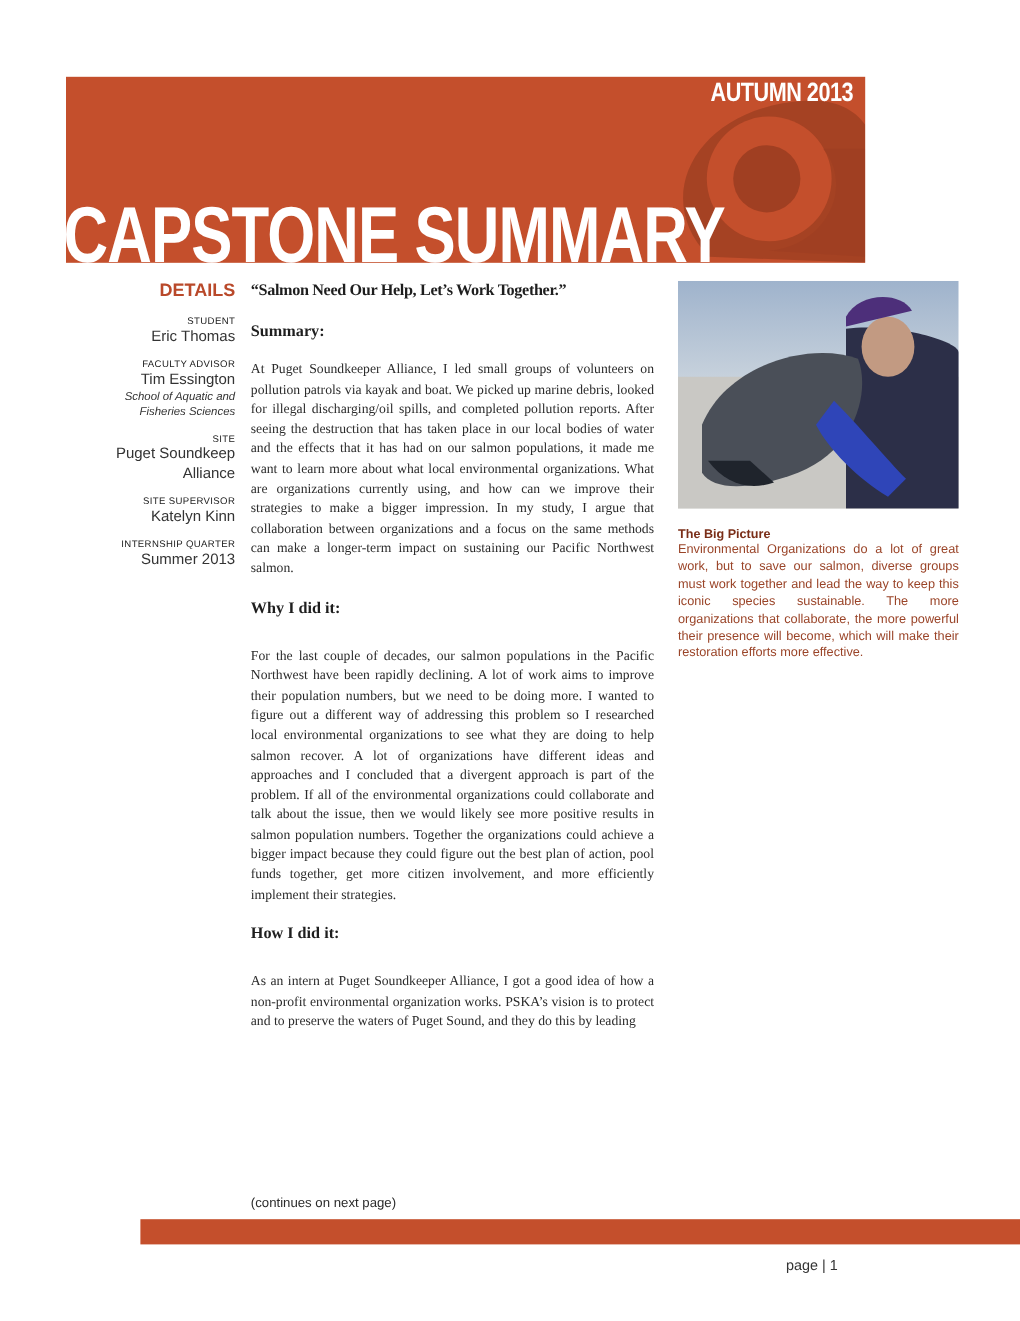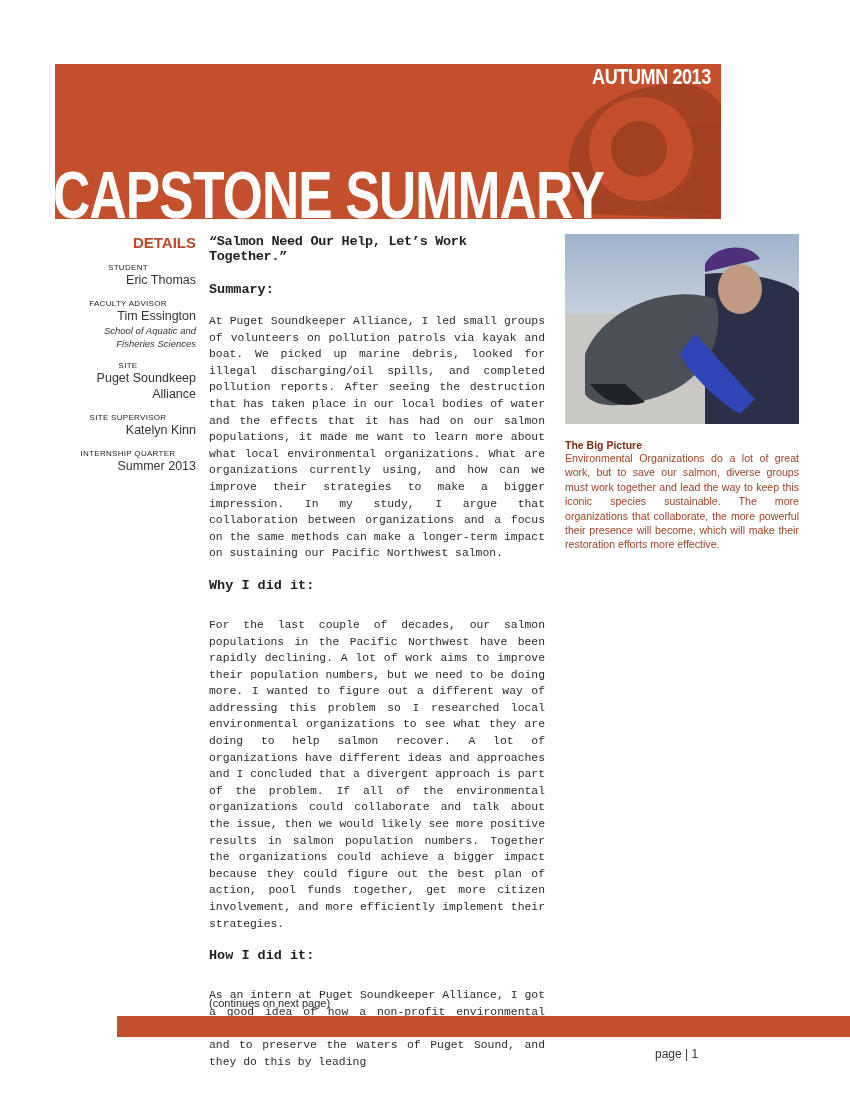--- a/index.html
+++ b/index.html
@@ -6,25 +6,25 @@
     body { width: 850px; height: 1101px; position: relative; overflow: hidden; font-family: "DejaVu Sans", sans-serif; color: #2a2a2a; }
 
     .header-band { position: absolute; left: 55px; top: 64px; width: 666px; height: 155px; background: #c44f2c; overflow: hidden; }
     .header-logo { position: absolute; right: 0; top: 0; width: 200px; height: 155px; }
     .season { position: absolute; right: 10px; top: 0px; color: #ffffff; font-family: "Liberation Sans", sans-serif; font-weight: bold; font-size: 22px; letter-spacing: -0.5px; transform: scaleX(0.82); transform-origin: right top; }
     .main-title { position: absolute; left: 53px; top: 162px; color: #ffffff; font-family: "Liberation Sans", sans-serif; font-weight: bold; font-size: 66px; line-height: 66px; letter-spacing: -1px; transform: scaleX(0.78); transform-origin: left top; white-space: nowrap; }
 
     .sidebar { position: absolute; left: 60px; top: 234px; width: 136px; text-align: right; }
     .sidebar-title { color: #b9492a; font-family: "Liberation Sans", sans-serif; font-weight: bold; font-size: 15px; margin-bottom: 12px; }
     .detail { margin-bottom: 11px; }
-    .detail-label { font-size: 8px; letter-spacing: 0.3px; color: #222; text-transform: uppercase; font-family: "Liberation Sans", sans-serif; text-align: center; }
+    .detail-label { font-size: 8px; letter-spacing: 0.3px; color: #222; text-transform: uppercase; font-family: "Liberation Sans", sans-serif; }
     .detail-value { font-size: 12.5px; color: #333; font-family: "Liberation Sans", sans-serif; line-height: 16px; }
     .detail-sub { font-size: 9.5px; font-style: italic; color: #333; font-family: "Liberation Sans", sans-serif; line-height: 13px; }
 
-    .main { position: absolute; left: 209px; top: 234px; width: 336px; font-family: Liberation Mono, monospace; }
+    .main { position: absolute; left: 209px; top: 234px; width: 336px; font-family: Liberation Serif, serif; }
     .quote { font-weight: bold; font-size: 13.5px; color: #1e1e1e; margin-bottom: 18px; letter-spacing: -0.3px; }
     .section-heading { font-weight: bold; font-size: 13.5px; color: #1e1e1e; margin: 0 0 14px 0; }
     .para { font-size: 11.4px; line-height: 16.6px; text-align: justify; color: #2b2b2b; margin: 16px 0 16px 0; }
     .continues { font-size: 11px; color: #2b2b2b; position: absolute; left: 209px; top: 997px; font-family: "Liberation Sans", sans-serif; }
 
     .photo { position: absolute; left: 565px; top: 234px; width: 234px; height: 190px; overflow: hidden; }
     .caption { position: absolute; left: 565px; top: 439px; width: 234px; font-family: "Liberation Sans", sans-serif; color: #8a3a20; }
     .caption-title { font-weight: bold; font-size: 10.5px; color: #7a2e18; }
     .caption-text { font-size: 10.6px; line-height: 14.4px; text-align: justify; color: #9a4428; }
 

